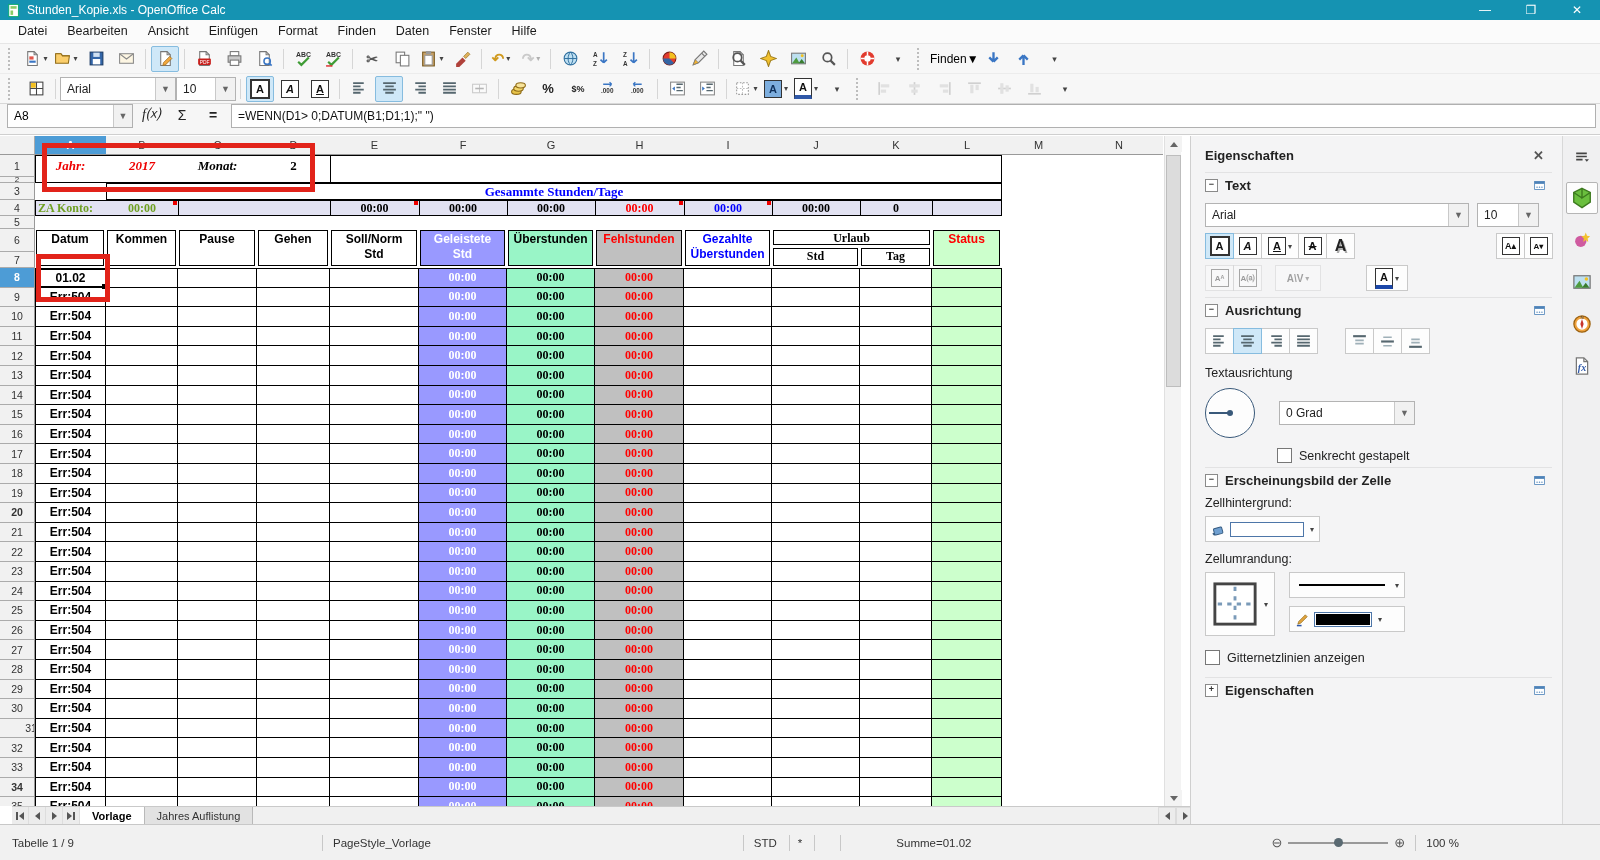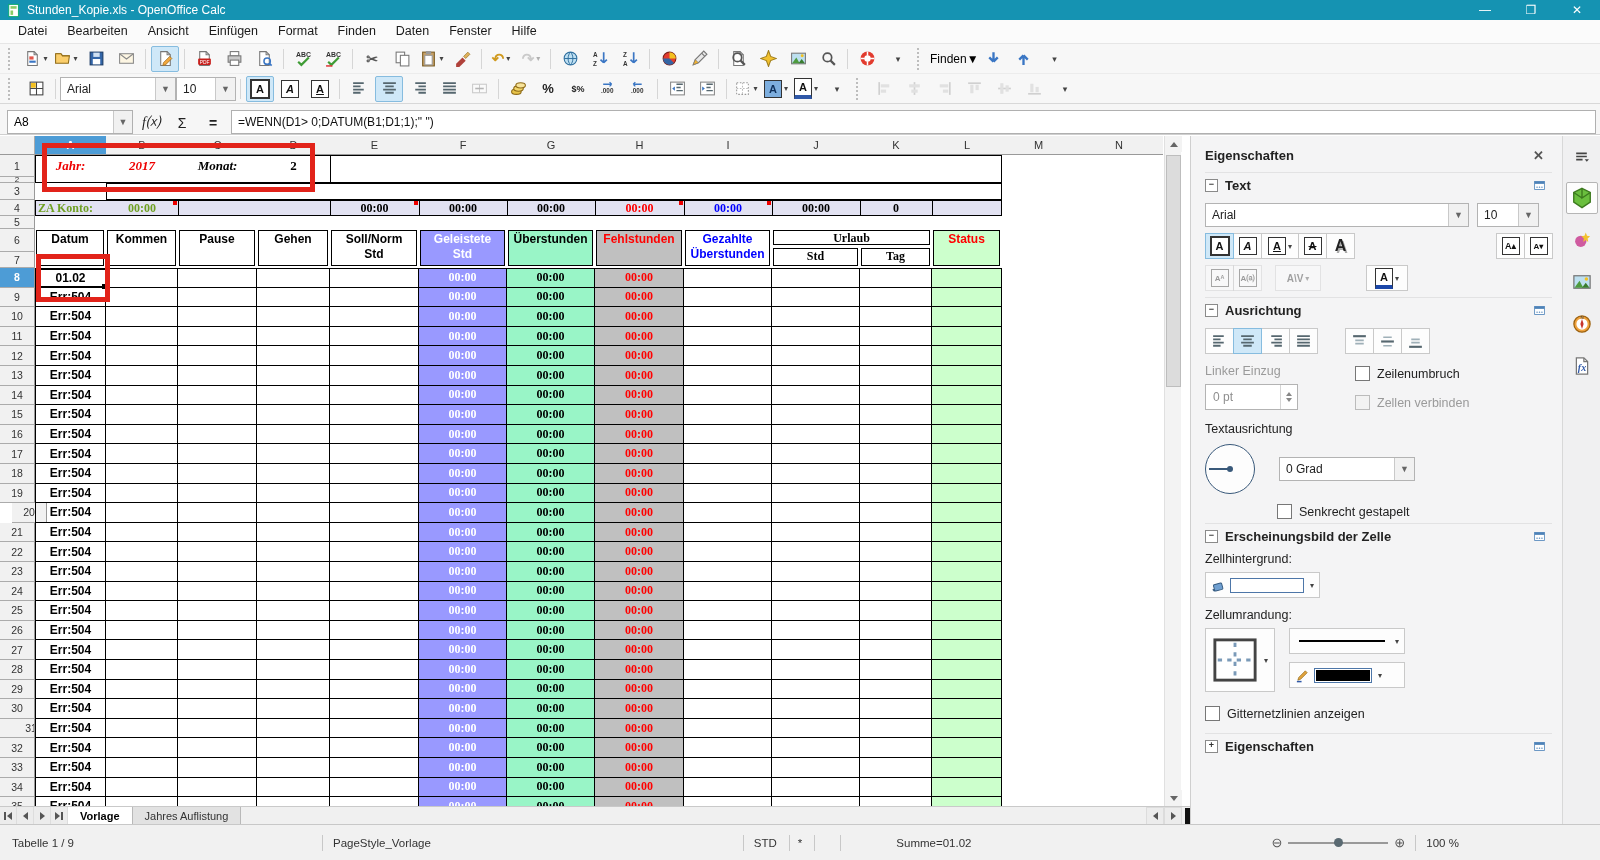--- a/index.html
+++ b/index.html
@@ -22,21 +22,21 @@
   .dd{font-size:8px;color:#444;margin-left:2px}
   .tsep{width:1px;height:20px;background:#d6d6d6;margin:0 4px}
   .tgrip{width:6px;height:22px;border-left:2px dotted #bdbdbd;margin:0 5px}
   .icw{display:flex;align-items:center;justify-content:center}
   .icw svg{display:block}
   .osel{height:22px;background:#fff;border:1px solid #b3b3b3;display:flex;align-items:center;font-size:12px;color:#222;padding-left:6px}
   .osel .ddbox{margin-left:auto;width:19px;height:100%;border-left:1px solid #c9c9c9;display:flex;align-items:center;justify-content:center;color:#666;font-size:9px;background:#f1f1f1}
   .gl{font-weight:bold;color:#222}
   .abox{display:inline-flex;width:16px;height:16px;border:1.5px solid #333;align-items:center;justify-content:center;font-weight:bold;font-size:11px;color:#111;background:#fff}
   
-  .formulabar{top:104px;left:0;width:1600px;height:31px;background:#f6f6f6;border-bottom:1px solid #cfcfcf;display:flex;align-items:flex-end;gap:5px;padding-left:7px}
+  .formulabar{top:104px;left:0;width:1600px;height:31px;background:#f6f6f6;border-bottom:1px solid #cfcfcf;display:flex;align-items:flex-start;gap:5px;padding-left:7px}
   .namebox{width:118px;height:22px;background:#fff;border:1px solid #b0b0b0;display:flex;align-items:center;padding-left:6px}
   .namebox .ddbox{margin-left:auto;width:18px;height:100%;border-left:1px solid #c9c9c9;display:flex;align-items:center;justify-content:center;color:#666;font-size:9px;background:#f1f1f1}
   .fxb{width:26px;height:22px;display:flex;align-items:center;justify-content:center;font-size:14px;color:#222}
   .formulafield{flex:1;height:22px;background:#fff;border:1px solid #b0b0b0;margin-right:4px;display:flex;align-items:center;padding-left:6px;font-size:12px;color:#111}
   
   #sheet{left:0;top:136px;width:1163px;height:670px;background:#fff;overflow:hidden;position:absolute}
   .colhdr{background:#f1f1f1;border-right:1px solid #ababab;border-bottom:1px solid #999;font-size:11px;color:#333;display:flex;align-items:center;justify-content:center}
   .rowhdr{background:#f1f1f1;border-right:1px solid #999;border-bottom:1px solid #ababab;font-size:10.5px;color:#333;display:flex;align-items:center;justify-content:center;overflow:hidden}
   .hsel{background:#4d9cd6 !important;color:#fff !important;font-weight:bold}
   .cell{display:flex;align-items:center;justify-content:center;font-weight:bold;font-size:12px;overflow:hidden;border-right:1px solid #000;border-bottom:1px solid #000}
@@ -45,21 +45,21 @@
   .cmark{width:4px;height:4px;background:#e00;z-index:5}
   
   .vscroll{left:1164px;top:136px;width:17px;height:670px;background:#f3f3f3;border-left:1px solid #e0e0e0}
   .sbtn{left:0;width:17px;height:16px;background:#f3f3f3;display:flex;align-items:center;justify-content:center}
   .tri{width:0;height:0;border-left:4px solid transparent;border-right:4px solid transparent}
   .tri.up{border-bottom:5px solid #666}.tri.dn{border-top:5px solid #666}
   .tri.lf{border-top:4px solid transparent;border-bottom:4px solid transparent;border-right:5px solid #555;border-left:none}
   .tri.rt{border-top:4px solid transparent;border-bottom:4px solid transparent;border-left:5px solid #555;border-right:none}
   .thumb{left:1px;width:15px;background:#dcdcdc;border:1px solid #bdbdbd}
   
-  .tabsrow{left:0;top:806px;width:1190px;height:18px;background:#f0f0f0;border-top:1px solid #c9c9c9;display:flex;align-items:stretch}
+  .tabsrow{left:12px;top:806px;width:1190px;height:18px;background:#f0f0f0;border-top:1px solid #c9c9c9;display:flex;align-items:stretch}
   .navb{width:16px;display:flex;align-items:center;justify-content:center;gap:1px;border-right:1px solid #ddd;background:#ececec}
   .bar{width:2px;height:8px;background:#555}
   .stab{padding:0 12px;display:flex;align-items:center;font-size:11px;border-right:1px solid #b9b9b9;background:#e2e2e2;color:#333}
   .stab.active{background:#fff;font-weight:bold;color:#000}
   .hsb{margin-left:auto;display:flex;align-items:center}
   .hsbtn{width:16px;height:16px;display:flex;align-items:center;justify-content:center;background:#ececec;border:1px solid #dcdcdc}
   
   .statusbar{left:0;top:824px;width:1600px;height:36px;background:#f1f1f1;border-top:1px solid #c8c8c8;display:flex;align-items:center;font-size:11.5px;color:#333}
   .ssep{width:1px;height:16px;background:#c8c8c8}
   
@@ -631,43 +631,44 @@
     <div class="ab rowhdr" style="left: 0px; top: 171.2px; width: 35px; height: 19.6px;">10</div>
     <div class="ab rowhdr" style="left: 0px; top: 190.8px; width: 35px; height: 19.6px;">11</div>
     <div class="ab rowhdr" style="left: 0px; top: 210.4px; width: 35px; height: 19.6px;">12</div>
     <div class="ab rowhdr" style="left: 0px; top: 230px; width: 35px; height: 19.6px;">13</div>
     <div class="ab rowhdr" style="left: 0px; top: 249.6px; width: 35px; height: 19.6px;">14</div>
     <div class="ab rowhdr" style="left: 0px; top: 269.2px; width: 35px; height: 19.6px;">15</div>
     <div class="ab rowhdr" style="left: 0px; top: 288.8px; width: 35px; height: 19.6px;">16</div>
     <div class="ab rowhdr" style="left: 0px; top: 308.4px; width: 35px; height: 19.6px;">17</div>
     <div class="ab rowhdr" style="left: 0px; top: 328px; width: 35px; height: 19.6px;">18</div>
     <div class="ab rowhdr" style="left: 0px; top: 347.6px; width: 35px; height: 19.6px;">19</div>
-    <div class="ab rowhdr" style="left: 12px; top: 367.2px; width: 35px; height: 19.6px;">20</div>
+    <div class="ab rowhdr" style="left: 0px; top: 367.2px; width: 35px; height: 19.6px; font-weight: bold;">20</div>
     <div class="ab rowhdr" style="left: 0px; top: 386.8px; width: 35px; height: 19.6px;">21</div>
     <div class="ab rowhdr" style="left: 0px; top: 406.4px; width: 35px; height: 19.6px;">22</div>
     <div class="ab rowhdr" style="left: 0px; top: 426px; width: 35px; height: 19.6px;">23</div>
     <div class="ab rowhdr" style="left: 0px; top: 445.6px; width: 35px; height: 19.6px;">24</div>
     <div class="ab rowhdr" style="left: 0px; top: 465.2px; width: 35px; height: 19.6px;">25</div>
     <div class="ab rowhdr" style="left: 0px; top: 484.8px; width: 35px; height: 19.6px;">26</div>
     <div class="ab rowhdr" style="left: 0px; top: 504.4px; width: 35px; height: 19.6px;">27</div>
     <div class="ab rowhdr" style="left: 0px; top: 524px; width: 35px; height: 19.6px;">28</div>
     <div class="ab rowhdr" style="left: 0px; top: 543.6px; width: 35px; height: 19.6px;">29</div>
     <div class="ab rowhdr" style="left: 0px; top: 563.2px; width: 35px; height: 19.6px;">30</div>
     <div class="ab rowhdr" style="left: 0px; top: 582.8px; width: 35px; height: 19.6px; padding-left: 28px;">31</div>
     <div class="ab rowhdr" style="left: 0px; top: 602.4px; width: 35px; height: 19.6px;">32</div>
     <div class="ab rowhdr" style="left: 0px; top: 622px; width: 35px; height: 19.6px;">33</div>
-    <div class="ab rowhdr" style="left: 0px; top: 641.6px; width: 35px; height: 19.6px;">34</div>
+    <div class="ab rowhdr" style="left: 0px; top: 641.6px; width: 35px; height: 19.6px; font-weight: bold;">34</div>
     <div class="ab rowhdr" style="left: 0px; top: 661.2px; width: 35px; height: 19.6px;">35</div>
     <div class="ab " style="left: 35px; top: 19px; width: 296px; height: 28px; border: 1px solid rgb(0, 0, 0);"></div>
     <div class="ab " style="left: 35px; top: 19px; width: 71px; height: 22px; display: flex; align-items: center; justify-content: center; font-weight: bold; font-style: italic; color: rgb(238, 0, 0); font-family: &quot;Liberation Serif&quot;, serif; font-size: 13px;">Jahr:</div>
     <div class="ab " style="left: 106px; top: 19px; width: 72px; height: 22px; display: flex; align-items: center; justify-content: center; font-weight: bold; font-style: italic; color: rgb(238, 0, 0); font-family: &quot;Liberation Serif&quot;, serif; font-size: 13px;">2017</div>
     <div class="ab " style="left: 178px; top: 19px; width: 79px; height: 22px; display: flex; align-items: center; justify-content: center; font-weight: bold; font-style: italic; font-family: &quot;Liberation Serif&quot;, serif; font-size: 13px;">Monat:</div>
     <div class="ab " style="left: 257px; top: 19px; width: 73px; height: 22px; display: flex; align-items: center; justify-content: center; font-weight: bold; font-family: &quot;Liberation Serif&quot;, serif; font-size: 13px;">2</div>
     <div class="ab " style="left: 330px; top: 19px; width: 672px; height: 28px; border-top: 1px solid rgb(0, 0, 0); border-right: 1px solid rgb(0, 0, 0); border-bottom: 1px solid rgb(0, 0, 0); border-image: initial; border-left: none;"></div>
     <div class="ab " style="left: 106px; top: 47px; width: 896px; height: 17px; border: 1px solid rgb(0, 0, 0);"></div>
+    <div class="ab tval" style="left: 106px; top: 47px; width: 896px; height: 17px; display: flex; align-items: center; justify-content: center; font-weight: bold; font-size: 13px; color: var(--c-blue-text);">Gesammte Stunden/Tage</div>
     <div class="ab " style="left: 35px; top: 64px; width: 967px; height: 16px; border: 1px solid rgb(0, 0, 0); background: var(--c-lavender);"></div>
     <div class="ab " style="left: 178px; top: 64px; width: 1px; height: 16px; background: rgb(0, 0, 0);"></div>
     <div class="ab " style="left: 330px; top: 64px; width: 1px; height: 16px; background: rgb(0, 0, 0);"></div>
     <div class="ab " style="left: 419px; top: 64px; width: 1px; height: 16px; background: rgb(0, 0, 0);"></div>
     <div class="ab " style="left: 507px; top: 64px; width: 1px; height: 16px; background: rgb(0, 0, 0);"></div>
     <div class="ab " style="left: 595px; top: 64px; width: 1px; height: 16px; background: rgb(0, 0, 0);"></div>
     <div class="ab " style="left: 684px; top: 64px; width: 1px; height: 16px; background: rgb(0, 0, 0);"></div>
     <div class="ab " style="left: 772px; top: 64px; width: 1px; height: 16px; background: rgb(0, 0, 0);"></div>
     <div class="ab " style="left: 860px; top: 64px; width: 1px; height: 16px; background: rgb(0, 0, 0);"></div>
     <div class="ab " style="left: 932px; top: 64px; width: 1px; height: 16px; background: rgb(0, 0, 0);"></div>
@@ -1231,42 +1232,20 @@
       </span>
     <span class="sbtn2">
         <span class="icw">
           <svg width="17" height="17" viewBox="0 0 16 16">
             <path d="M2 13h12" stroke="#56676f" stroke-width="2"></path>
             <path d="M4 6h8M4 9h8" stroke="#9fb0b8" stroke-width="1.6"></path>
           </svg>
         </span>
       </span>
   </div>
-  <div style="display:flex;margin-top:10px">
-    <div style="width:150px">
-      <div class="lbl dim">Linker Einzug</div>
-      <div class="spin" style="margin-top:6px">
-        <span>0 pt</span>
-        <span class="arr">
-            <span class="tri up" style="border-left-width:3px;border-right-width:3px;border-bottom-width:4px;border-bottom-color:#888"></span>
-            <span class="tri dn" style="border-left-width:3px;border-right-width:3px;border-top-width:4px;border-top-color:#888"></span>
-          </span>
-      </div>
-    </div>
-    <div style="padding-top:2px">
-      <div style="display:flex;align-items:center;gap:7px">
-        <span class="cb"></span>
-        <span class="lbl">Zeilenumbruch</span>
-      </div>
-      <div style="display:flex;align-items:center;gap:7px;margin-top:14px">
-        <span class="cb dis"></span>
-        <span class="lbl dim">Zellen verbinden</span>
-      </div>
-    </div>
-  </div>
   <div class="lbl" style="margin-top:12px">Textausrichtung</div>
   <div style="display:flex;align-items:center;gap:24px;margin-top:8px">
     <div class="dial">
         <div class="ln"></div>
         <div class="pt"></div>
       </div>
     <div class="osel" style="width:128px">
       <span>0 Grad</span>
       <span class="ddbox">▼</span>
     </div>

